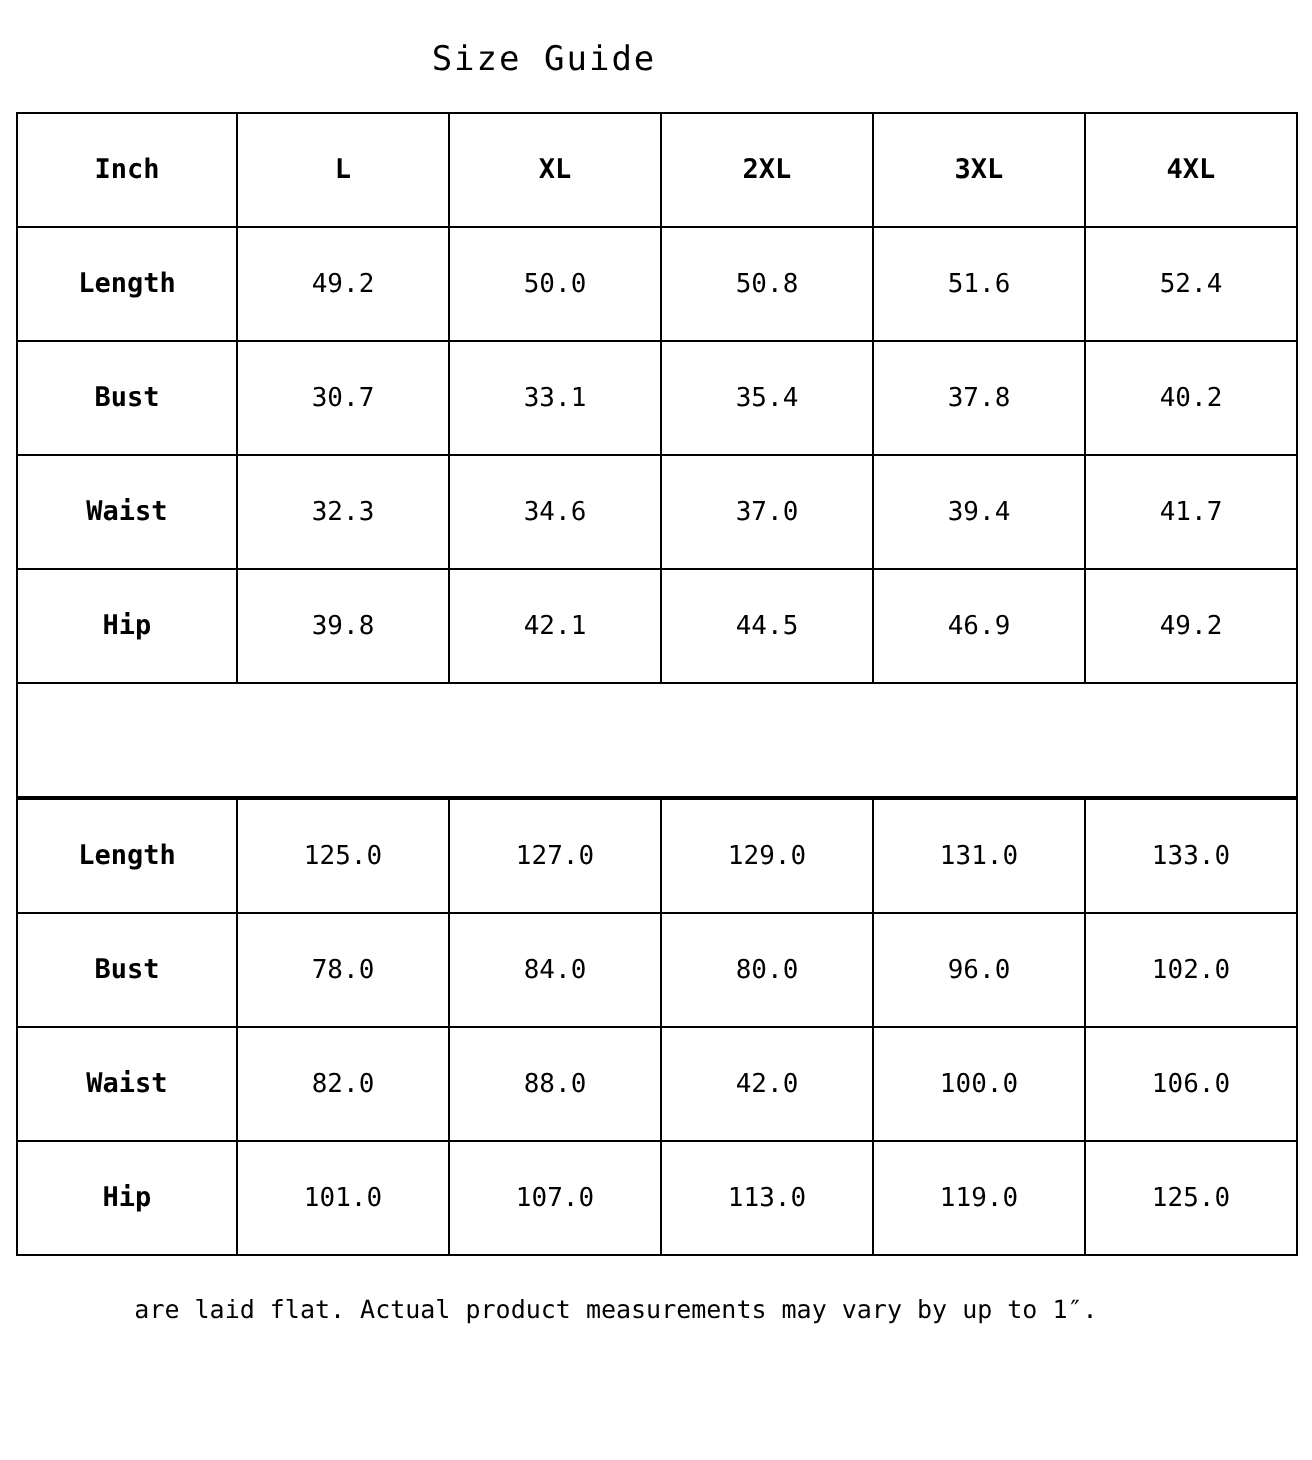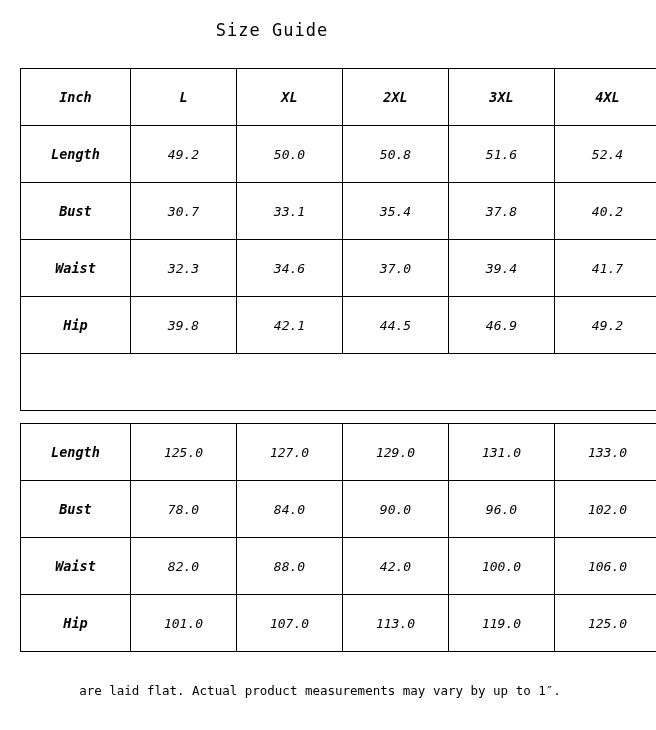--- a/index.html
+++ b/index.html
@@ -12,37 +12,36 @@
     height: 730px;
     font-family: "DejaVu Sans Mono", monospace;
     color: #000000;
     overflow: hidden;
   }
   .page {
     position: relative;
     width: 544px;
     height: 730px;
     box-sizing: border-box;
-    padding: 0 20px;
+    padding: 0 8px;
   }
   .title {
     text-align: center;
     font-size: 17px;
     letter-spacing: 1px;
     padding-top: 20px;
     padding-bottom: 16px;
     font-weight: normal;
     margin: 0;
   }
   table.size-table {
     width: 640px;
     border-collapse: collapse;
     table-layout: fixed;
-    margin: 12px auto;
-    font-style: italic;
+    margin: 0 auto;
   }
   table.size-table td {
     border: 1px solid #000000;
     text-align: center;
     vertical-align: middle;
     height: 56px;
     font-size: 13.5px;
     font-weight: bold;
     padding: 0;
   }
@@ -148,21 +147,21 @@
         <td class="value">125.0</td>
         <td class="value">127.0</td>
         <td class="value">129.0</td>
         <td class="value">131.0</td>
         <td class="value">133.0</td>
       </tr>
       <tr>
         <td>Bust</td>
         <td class="value">78.0</td>
         <td class="value">84.0</td>
-        <td class="value">90.0</td>
+        <td class="value">80.0</td>
         <td class="value">96.0</td>
         <td class="value">102.0</td>
       </tr>
       <tr>
         <td>Waist</td>
         <td class="value">82.0</td>
         <td class="value">88.0</td>
         <td class="value">42.0</td>
         <td class="value">100.0</td>
         <td class="value">106.0</td>

